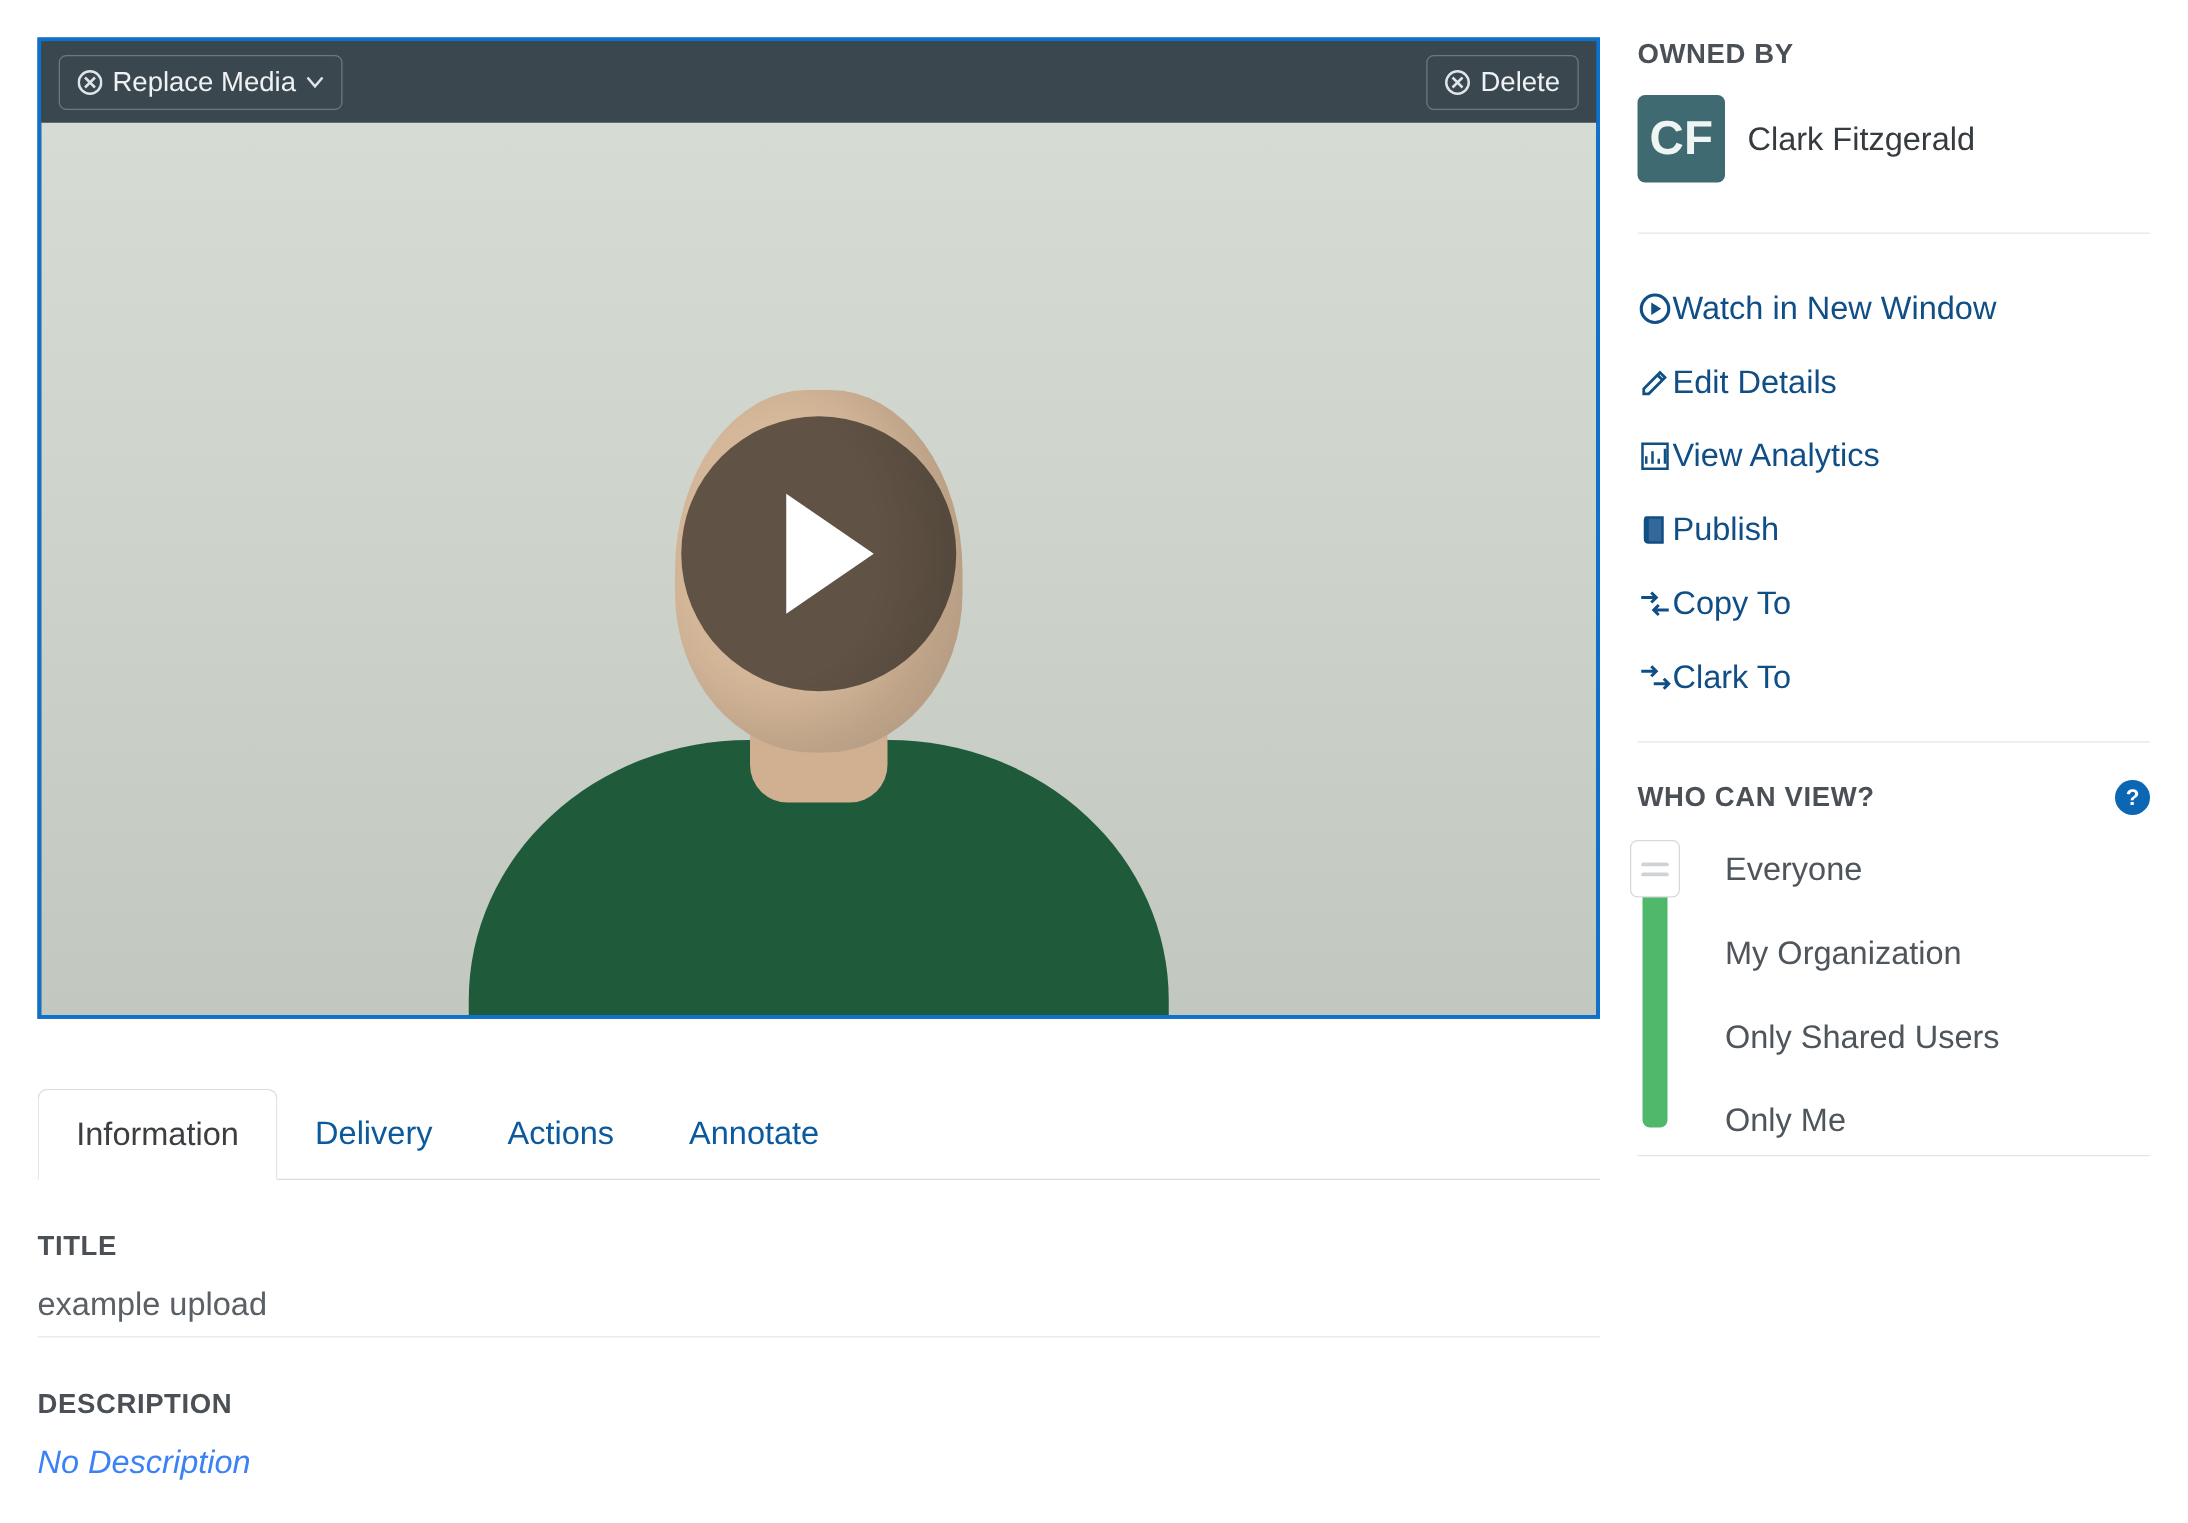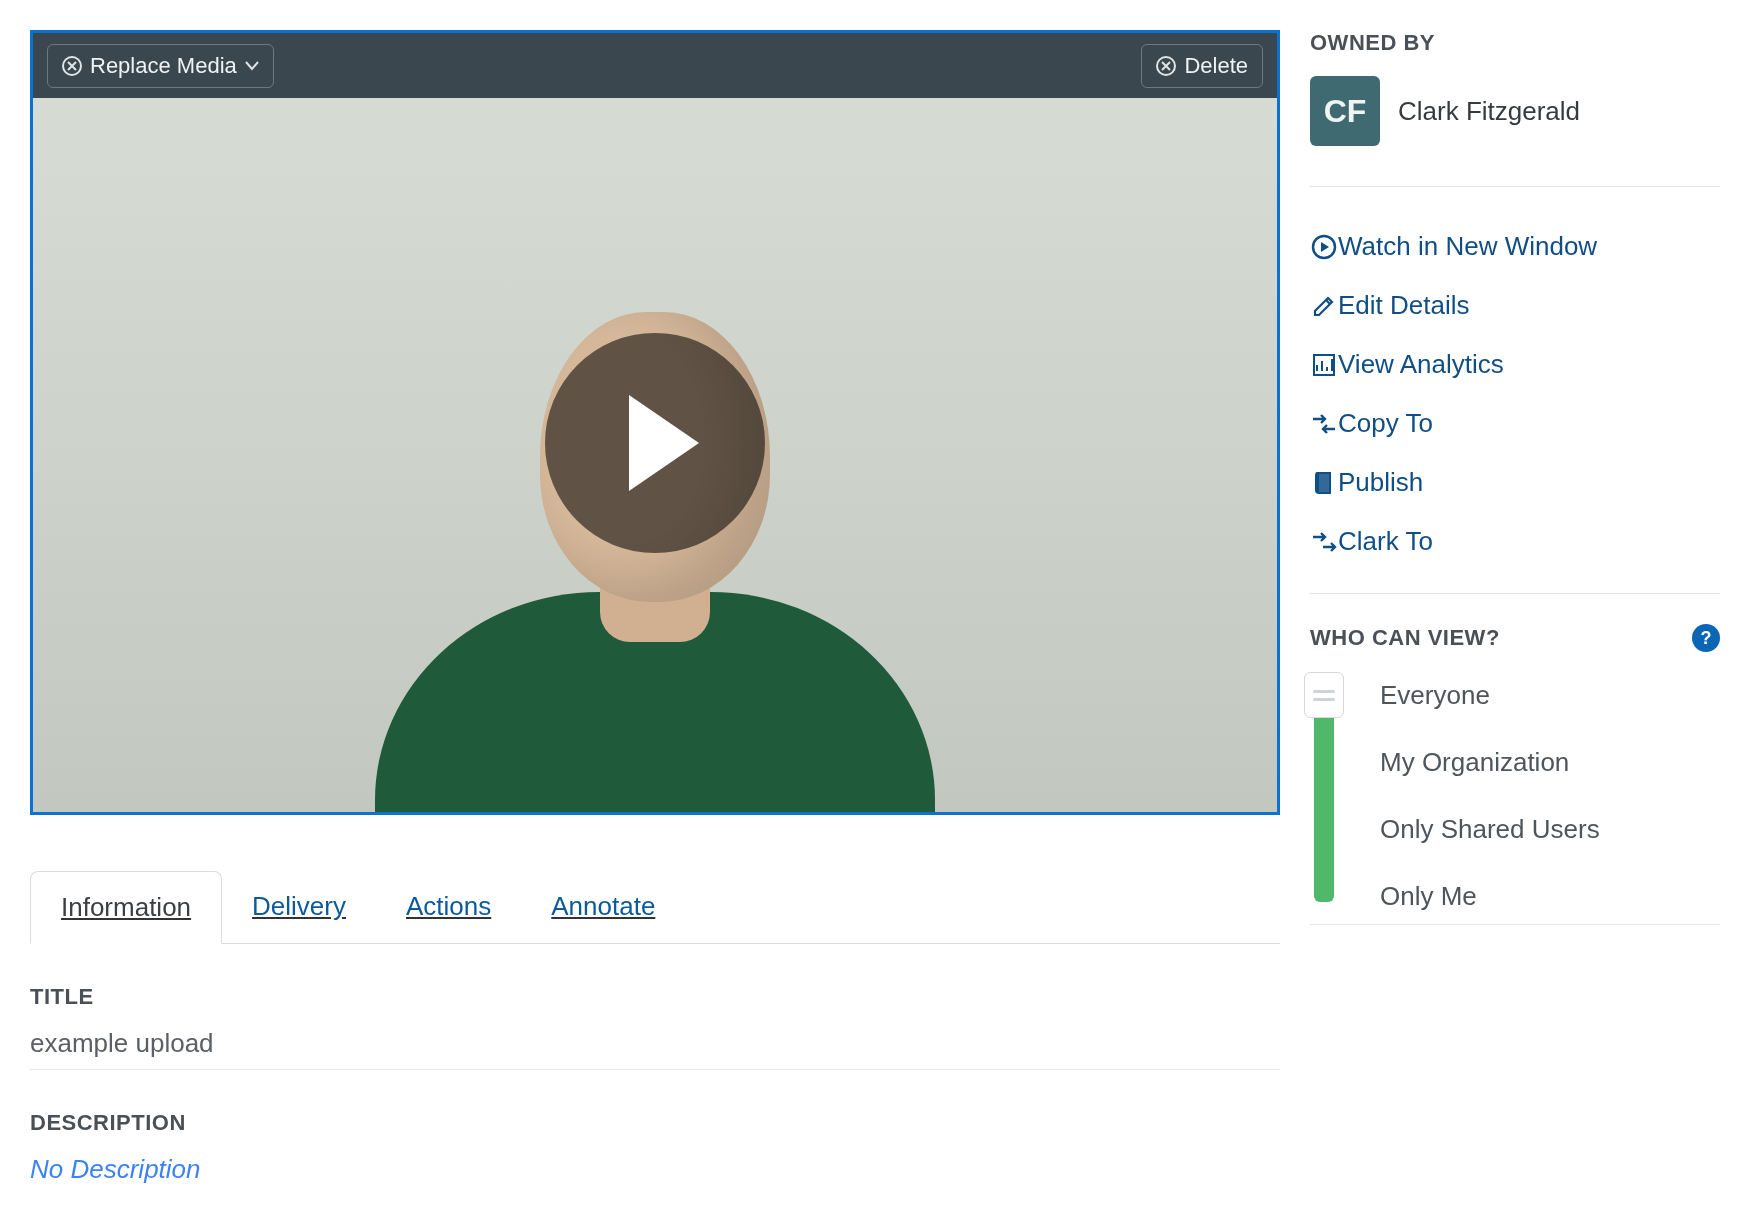--- a/index.html
+++ b/index.html
@@ -88,21 +88,20 @@
     border-left:70px solid #fff;
     border-top:48px solid transparent;
     border-bottom:48px solid transparent;
   }
 
   
   .tabs {
     margin-top: 55px;
     border-bottom: 1px solid #d9dde0;
     display:flex;
-    text-decoration:underline;
   }
   .tab {
     padding: 20px 30px;
     font-size: 26px;
     color:#0b5a9e;
     cursor:pointer;
     position:relative;
     top:1px;
   }
   .tab.active {
@@ -118,21 +117,21 @@
   .section-label { font-size:22px; color:#4a5055; letter-spacing:.5px; font-weight:600; margin-bottom:18px; }
   .section-value { font-size:26px; color:#5a6066; }
   .section-value.muted { font-style: italic; color:#3b82f6; }
 
   
   .sb-heading { font-size:22px; font-weight:600; color:#4a5055; letter-spacing:.5px; margin-bottom:20px; }
   .owner-row { display:flex; align-items:center; gap:18px; margin-bottom:40px; }
   .avatar {
     width:70px; height:70px; border-radius:6px; background:#3f6a72;
     display:flex; align-items:center; justify-content:center;
-    color:#eef5f3; font-size:32px; font-weight:600;
+    color:#eef5f3; font-size:38px; font-weight:600;
   }
   .owner-name { font-size:26px; color:#363b3f; }
   .sb-divider { border:0; border-top:1px solid #e3e6e9; margin:22px 0; }
 
   .actions { margin: 30px 0 16px; }
   .action-item {
     display:flex; align-items:center; 
     padding:14px 0; font-size:26px; color:#104e86; cursor:pointer;
   }
   .action-item .ico { width:28px; display:flex; justify-content:center; color:#104e86; }
@@ -260,35 +259,35 @@
         <span class="ico">
           <svg width="24" height="24" viewBox="0 0 24 24">
                 <rect x="2" y="2" width="20" height="20" fill="none" stroke="#104e86" stroke-width="2"></rect>
                 <path d="M5 18 L5 12 M10 18 L10 8 M15 18 L15 14 M20 18 L20 6" stroke="#104e86" stroke-width="2"></path>
               </svg>
         </span>
         <span>View Analytics</span>
       </div>
       <div class="action-item">
         <span class="ico">
+          <svg width="22" height="26" viewBox="0 0 22 26">
+                <path d="M4 2 H18 V24 H6 Q2 24 2 20 V6 Q2 2 4 2 Z" fill="#104e86"></path>
+                <rect x="6" y="4" width="10" height="18" fill="#fff" opacity=".15"></rect>
+              </svg>
+        </span>
+        <span>Publish</span>
+      </div>
+      <div class="action-item">
+        <span class="ico">
           <svg width="26" height="22" viewBox="0 0 26 22">
                 <path d="M2 6 H14 M10 2 L14 6 L10 10" fill="none" stroke="#104e86" stroke-width="2.4"></path>
                 <path d="M24 16 H12 M16 12 L12 16 L16 20" fill="none" stroke="#104e86" stroke-width="2.4"></path>
               </svg>
         </span>
         <span>Copy To</span>
-      </div>
-      <div class="action-item">
-        <span class="ico">
-          <svg width="22" height="26" viewBox="0 0 22 26">
-                <path d="M4 2 H18 V24 H6 Q2 24 2 20 V6 Q2 2 4 2 Z" fill="#104e86"></path>
-                <rect x="6" y="4" width="10" height="18" fill="#fff" opacity=".15"></rect>
-              </svg>
-        </span>
-        <span>Publish</span>
       </div>
       <div class="action-item">
         <span class="ico">
           <svg width="26" height="22" viewBox="0 0 26 22">
                 <path d="M2 6 H14 M10 2 L14 6 L10 10" fill="none" stroke="#104e86" stroke-width="2.4"></path>
                 <path d="M12 16 H24 M20 12 L24 16 L20 20" fill="none" stroke="#104e86" stroke-width="2.4"></path>
               </svg>
         </span>
         <span>Clark To</span>
       </div>

